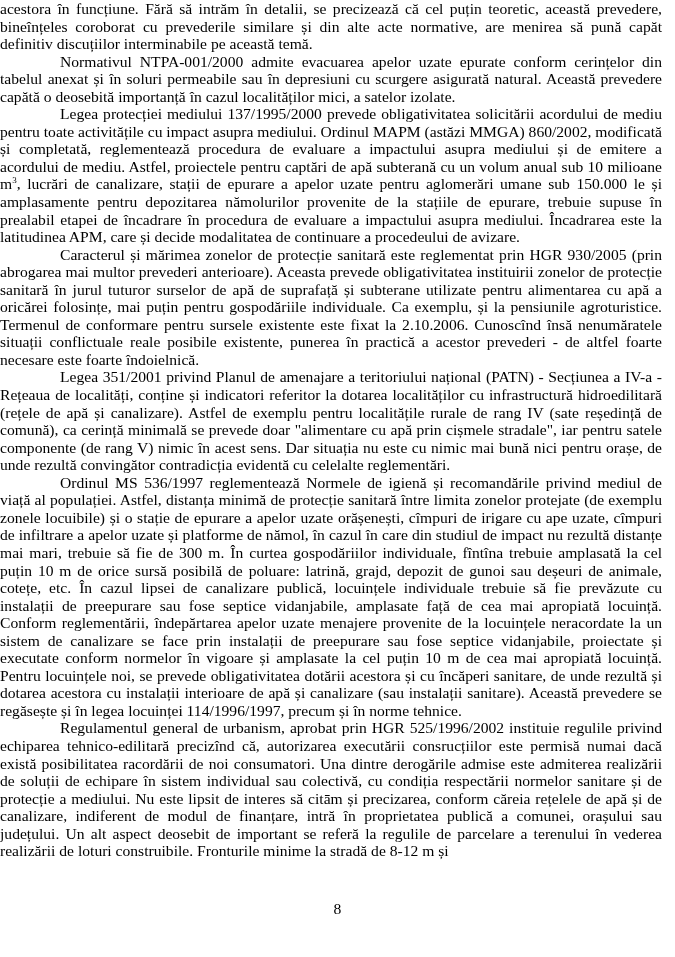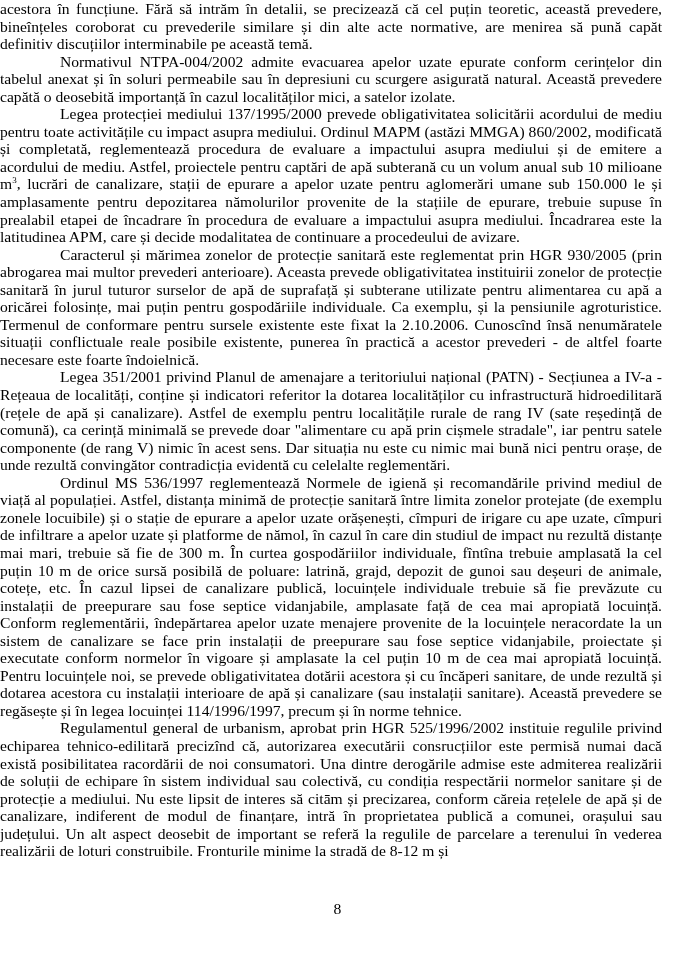--- a/index.html
+++ b/index.html
@@ -18,21 +18,21 @@
     text-align: center;
     font-family: "Liberation Serif", "DejaVu Serif", serif;
     font-size: 15.6px; color: #000;
   }
 </style>
 </head>
 <body>
 
 <div class="page">
   <p class="cont">acestora în funcțiune. Fără să intrăm în detalii, se precizează că cel puțin teoretic, această prevedere, bineînțeles coroborat cu prevederile similare și din alte acte normative, are menirea să pună capăt definitiv discuțiilor interminabile pe această temă.</p>
-  <p class="indent">Normativul NTPA-004/2002 admite evacuarea apelor uzate epurate conform cerințelor din tabelul anexat și în soluri permeabile sau în depresiuni cu scurgere asigurată natural. Această prevedere capătă o deosebită importanță în cazul localităților mici, a satelor izolate.</p>
+  <p class="indent">Normativul NTPA-001/2000 admite evacuarea apelor uzate epurate conform cerințelor din tabelul anexat și în soluri permeabile sau în depresiuni cu scurgere asigurată natural. Această prevedere capătă o deosebită importanță în cazul localităților mici, a satelor izolate.</p>
   <p class="indent"><span>Legea protecției mediului 137/1995/2000 prevede obligativitatea solicitării acordului de mediu pentru toate activitățile cu impact asupra mediului. Ordinul MAPM (astăzi MMGA) 860/2002, modificată și completată, reglementează procedura de evaluare a impactului asupra mediului și de emitere a acordului de mediu. Astfel, proiectele pentru captări de apă subterană cu un volum anual sub 10 milioane m</span><sup>3</sup><span>, lucrări de canalizare, stații de epurare a apelor uzate pentru aglomerări umane sub 150.000 le și amplasamente pentru depozitarea nămolurilor provenite de la stațiile de epurare, trebuie supuse în prealabil etapei de încadrare în procedura de evaluare a impactului asupra mediului. Încadrarea este la latitudinea APM, care și decide modalitatea de continuare a procedeului de avizare.</span></p>
   <p class="indent">Caracterul și mărimea zonelor de protecție sanitară este reglementat prin HGR 930/2005 (prin abrogarea mai multor prevederi anterioare). Aceasta prevede obligativitatea instituirii zonelor de protecție sanitară în jurul tuturor surselor de apă de suprafață și subterane utilizate pentru alimentarea cu apă a oricărei folosințe, mai puțin pentru gospodăriile individuale. Ca exemplu, și la pensiunile agroturistice. Termenul de conformare pentru sursele existente este fixat la 2.10.2006. Cunoscînd însă nenumăratele situații conflictuale reale posibile existente, punerea în practică a acestor prevederi - de altfel foarte necesare este foarte îndoielnică.</p>
   <p class="indent">Legea 351/2001 privind Planul de amenajare a teritoriului național (PATN) - Secțiunea a IV-a - Rețeaua de localități, conține și indicatori referitor la dotarea localităților cu infrastructură hidroedilitară (rețele de apă și canalizare). Astfel de exemplu pentru localitățile rurale de rang IV (sate reședință de comună), ca cerință minimală se prevede doar "alimentare cu apă prin cișmele stradale", iar pentru satele componente (de rang V) nimic în acest sens. Dar situația nu este cu nimic mai bună nici pentru orașe, de unde rezultă convingător contradicția evidentă cu celelalte reglementări.</p>
   <p class="indent">Ordinul MS 536/1997 reglementează Normele de igienă și recomandările privind mediul de viață al populației. Astfel, distanța minimă de protecție sanitară între limita zonelor protejate (de exemplu zonele locuibile) și o stație de epurare a apelor uzate orășenești, cîmpuri de irigare cu ape uzate, cîmpuri de infiltrare a apelor uzate și platforme de nămol, în cazul în care din studiul de impact nu rezultă distanțe mai mari, trebuie să fie de 300 m. În curtea gospodăriilor individuale, fîntîna trebuie amplasată la cel puțin 10 m de orice sursă posibilă de poluare: latrină, grajd, depozit de gunoi sau deșeuri de animale, cotețe, etc. În cazul lipsei de canalizare publică, locuințele individuale trebuie să fie prevăzute cu instalații de preepurare sau fose septice vidanjabile, amplasate față de cea mai apropiată locuință. Conform reglementării, îndepărtarea apelor uzate menajere provenite de la locuințele neracordate la un sistem de canalizare se face prin instalații de preepurare sau fose septice vidanjabile, proiectate și executate conform normelor în vigoare și amplasate la cel puțin 10 m de cea mai apropiată locuință. Pentru locuințele noi, se prevede obligativitatea dotării acestora și cu încăperi sanitare, de unde rezultă și dotarea acestora cu instalații interioare de apă și canalizare (sau instalații sanitare). Această prevedere se regăsește și în legea locuinței 114/1996/1997, precum și în norme tehnice.</p>
   <p class="indent">Regulamentul general de urbanism, aprobat prin HGR 525/1996/2002 instituie regulile privind echiparea tehnico-edilitară precizînd că, autorizarea executării consrucțiilor este permisă numai dacă există posibilitatea racordării de noi consumatori. Una dintre derogările admise este admiterea realizării de soluții de echipare în sistem individual sau colectivă, cu condiția respectării normelor sanitare și de protecție a mediului. Nu este lipsit de interes să citām și precizarea, conform căreia rețelele de apă și de canalizare, indiferent de modul de finanțare, intră în proprietatea publică a comunei, orașului sau județului. Un alt aspect deosebit de important se referă la regulile de parcelare a terenului în vederea realizării de loturi construibile. Fronturile minime la stradă de 8-12 m și</p>
 </div>
 
 <div class="page-number">8</div>
 
 </body></html>

